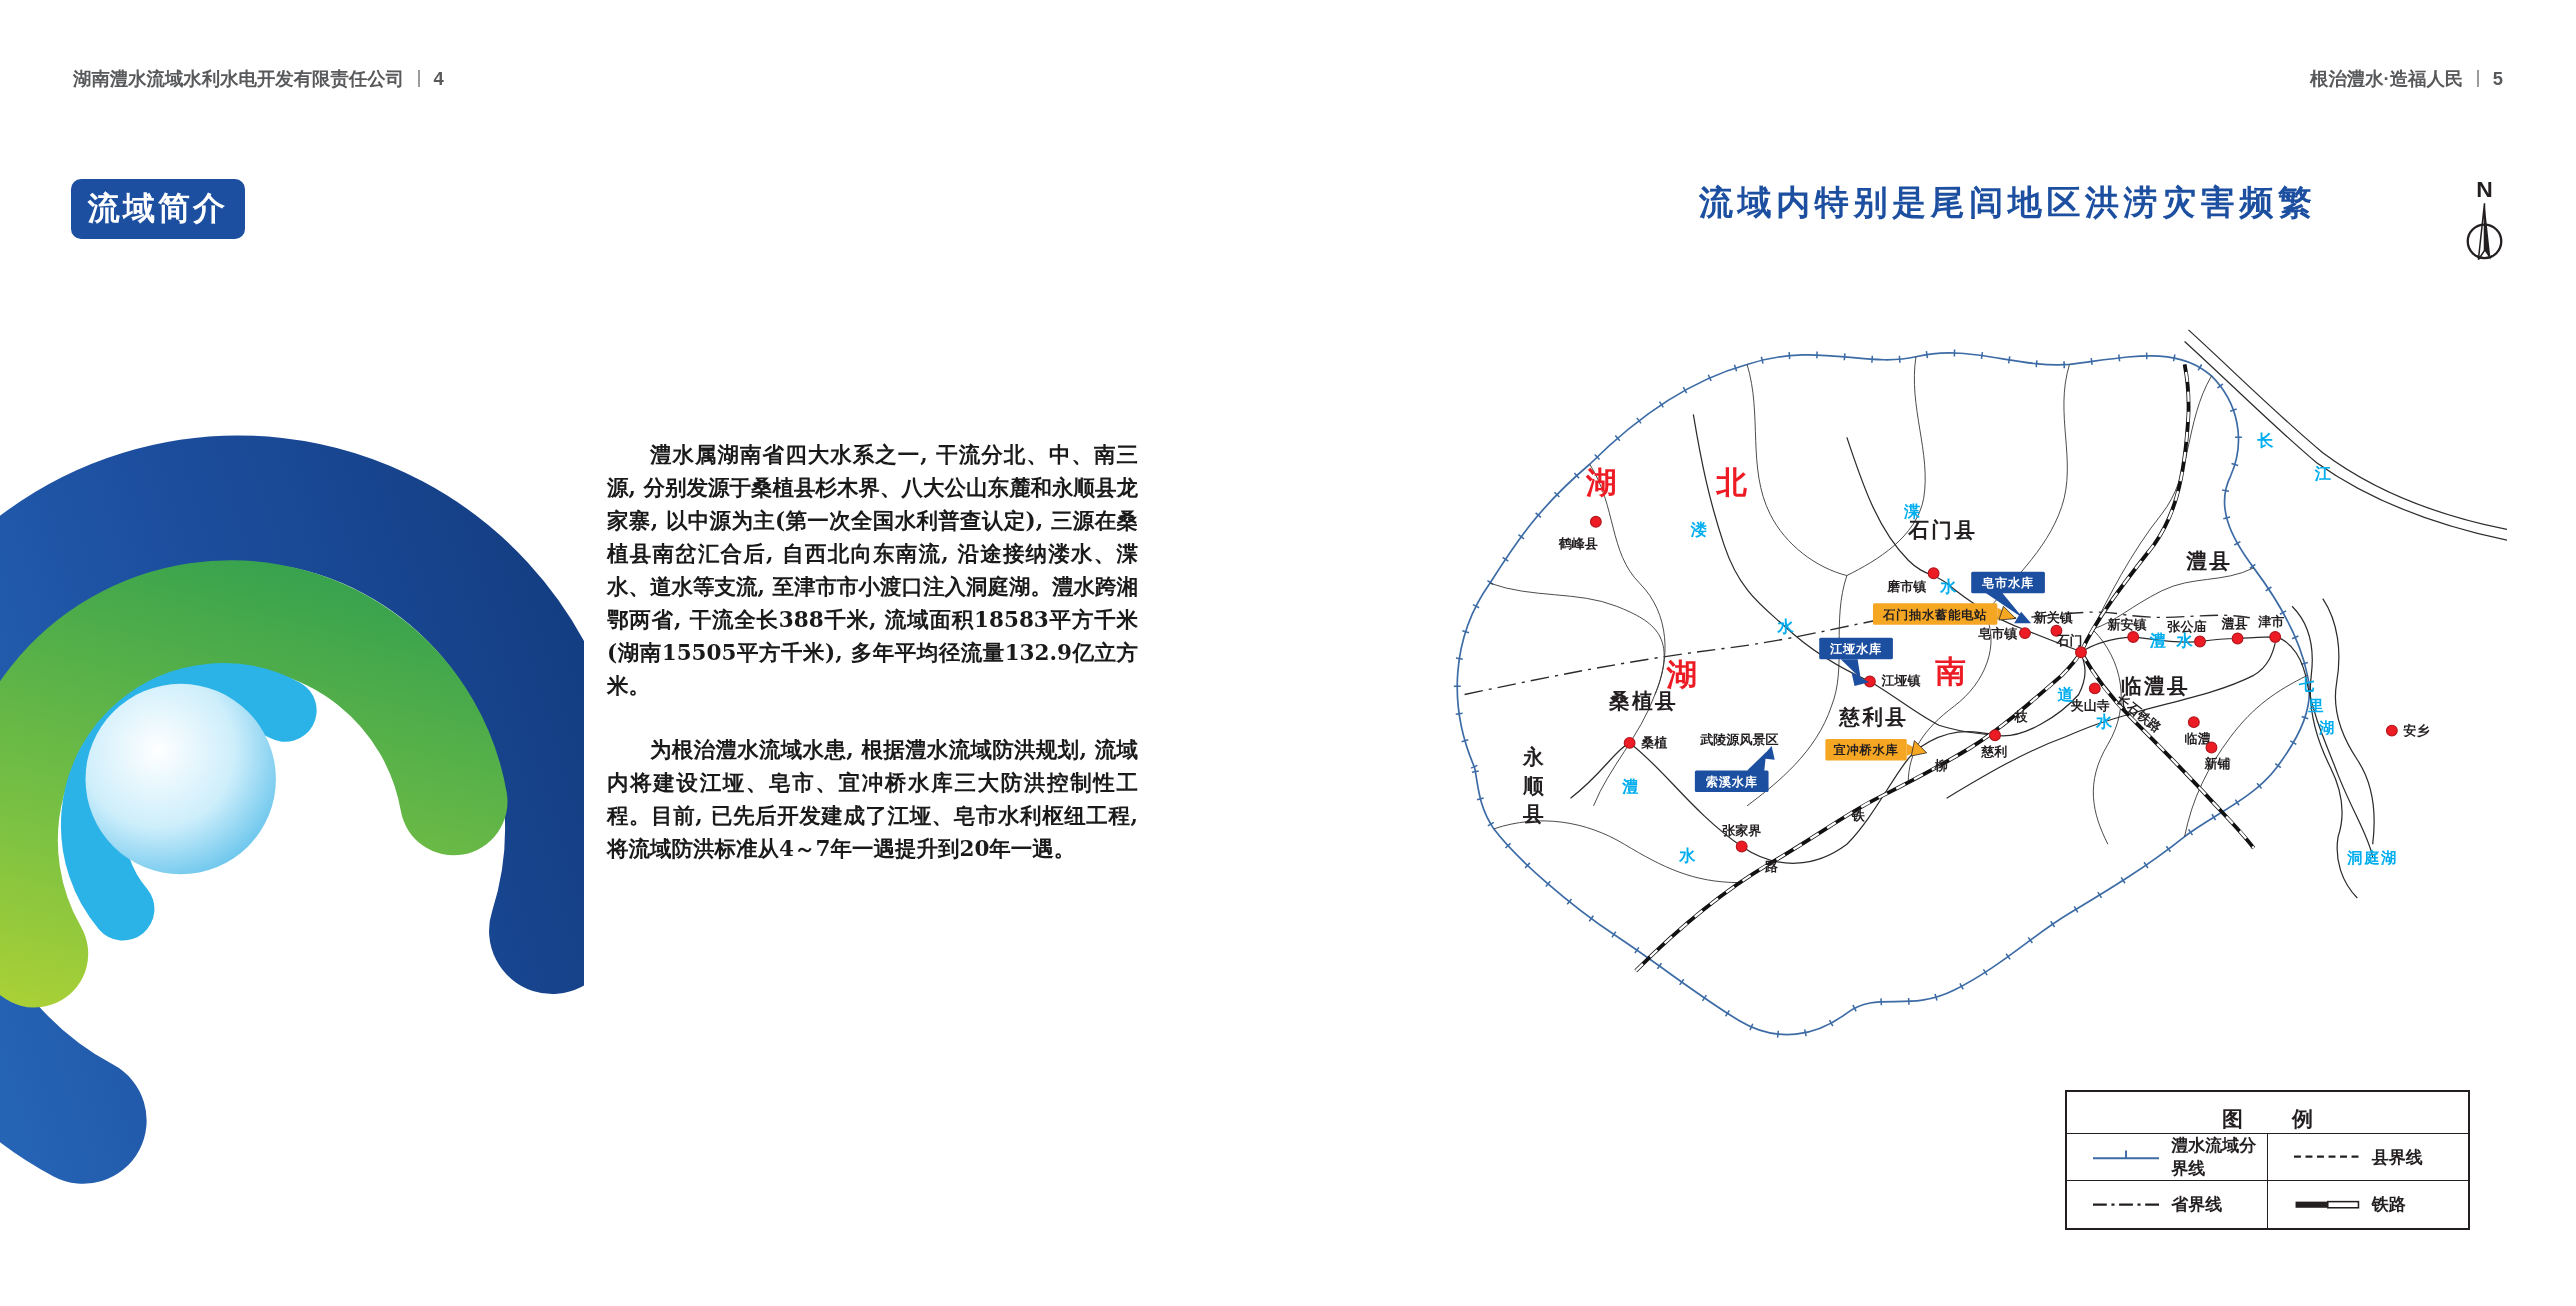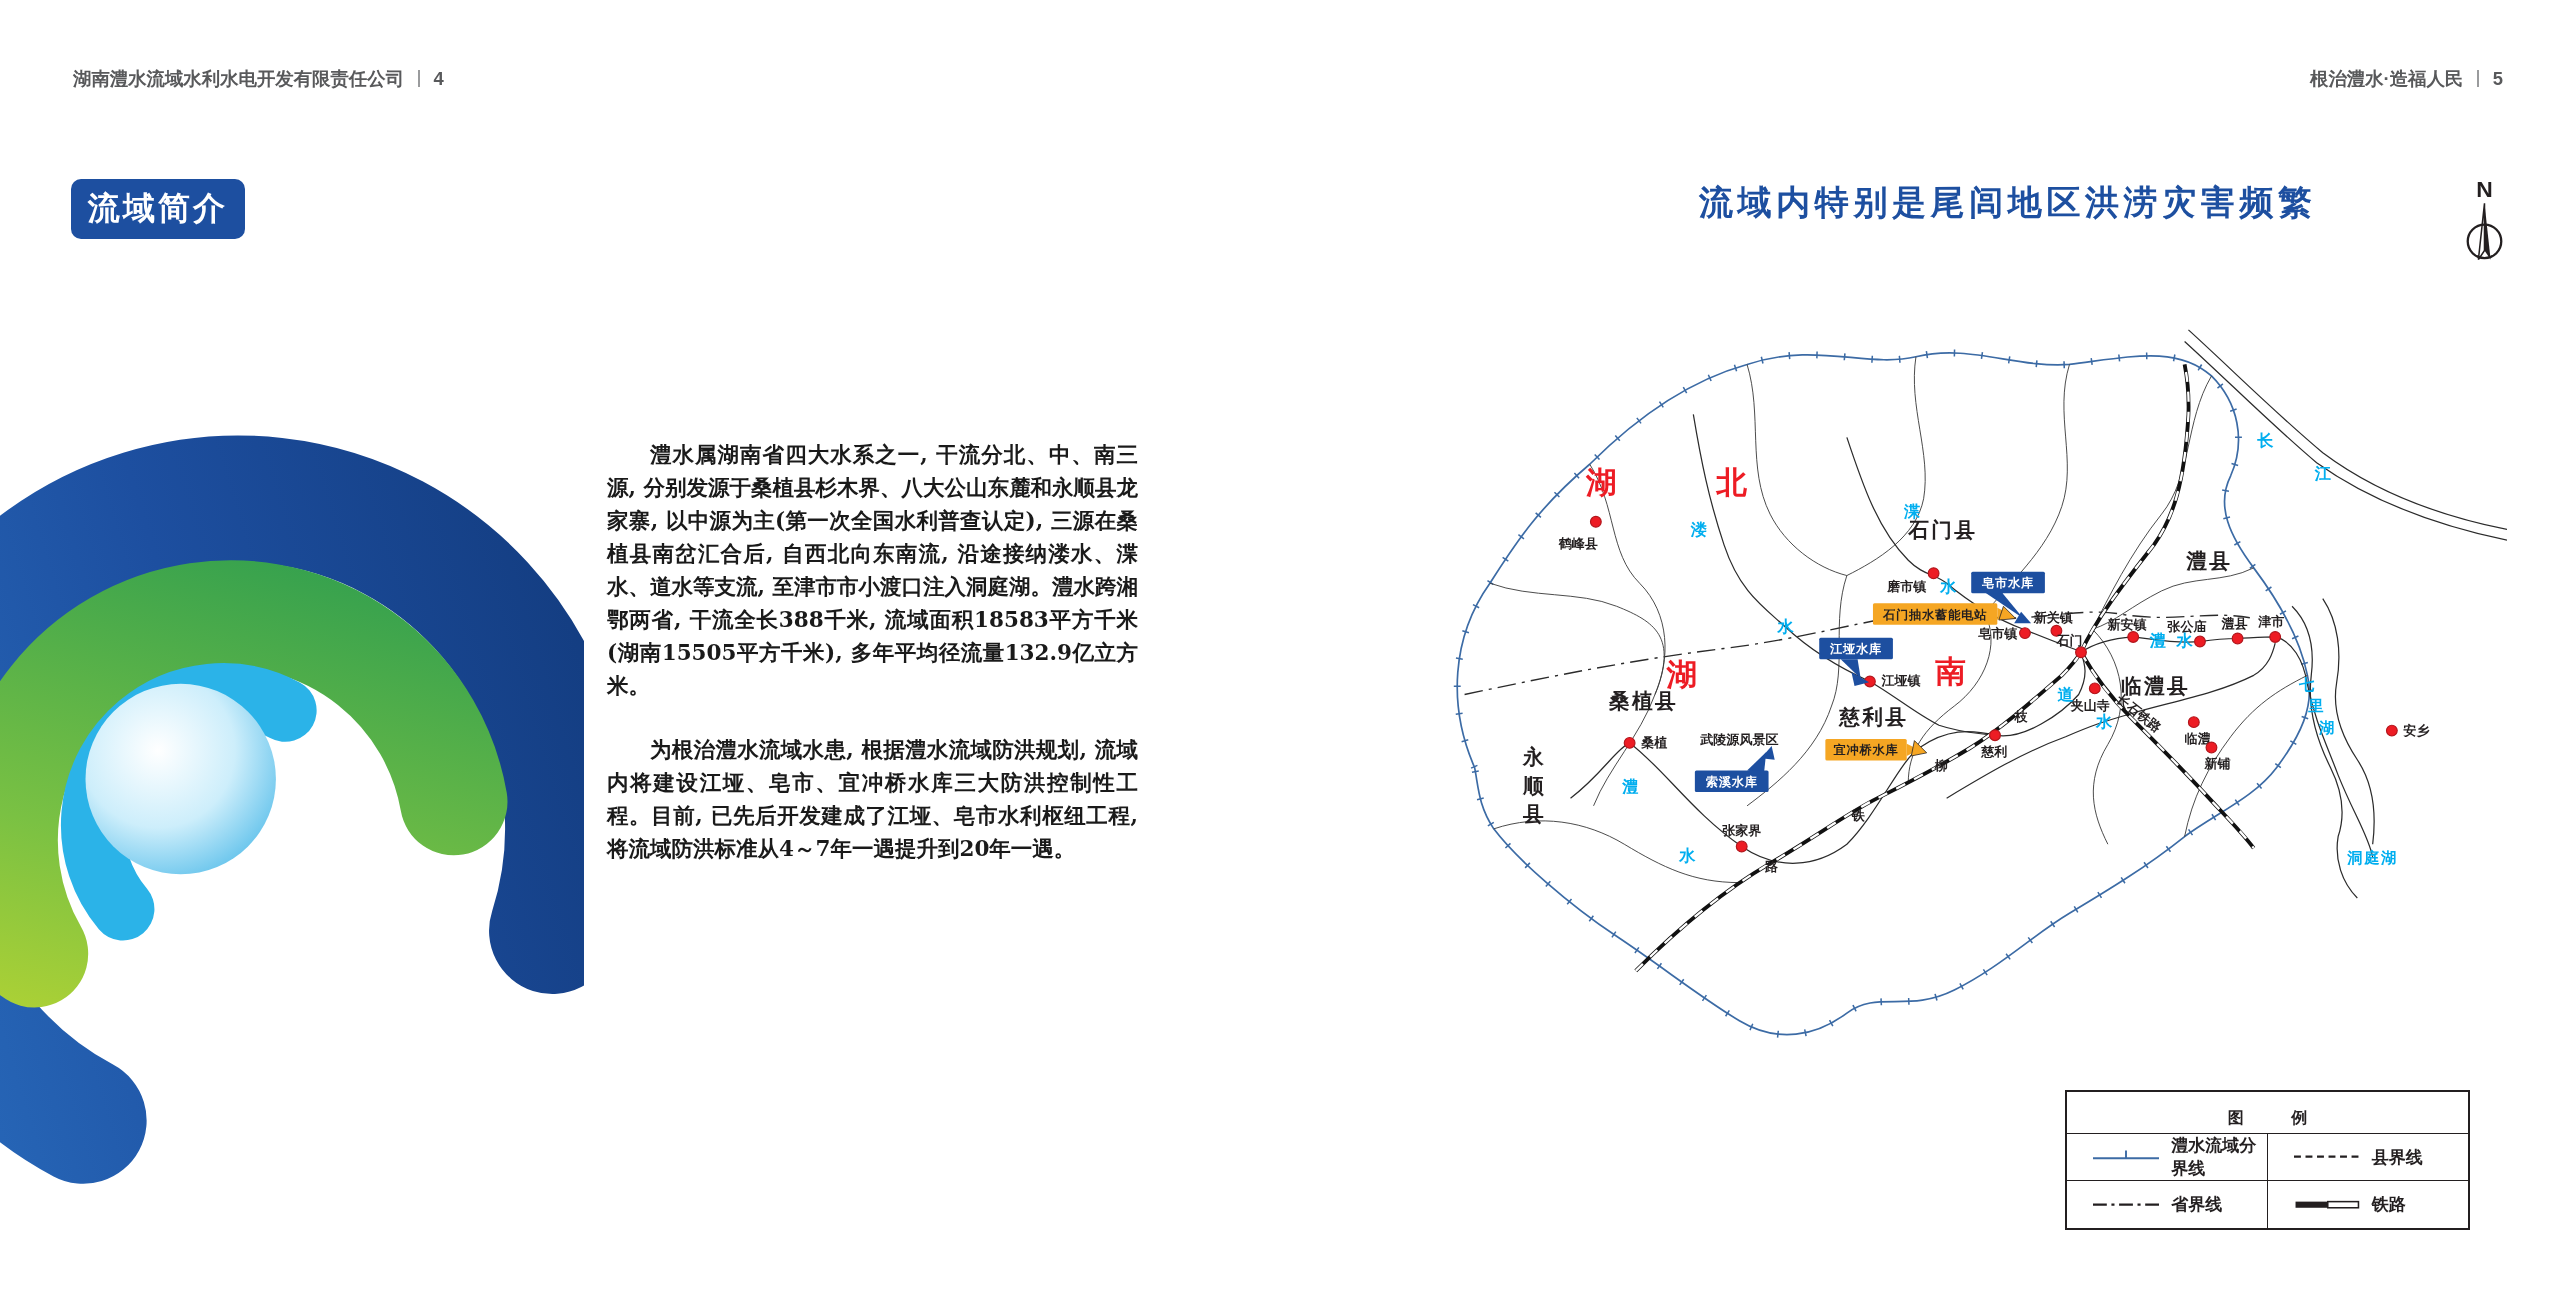--- a/index.html
+++ b/index.html
@@ -46,21 +46,21 @@
   .basin{fill:none;stroke:var(--bndblue);stroke-width:2.2;}
   .basin-ticks{fill:none;stroke:var(--bndblue);stroke-width:9;stroke-dasharray:2 34;}
   .prov-line{fill:none;stroke:#2b2b2b;stroke-width:1.8;stroke-dasharray:24 8 4 8;}
   .rail-base{fill:none;stroke:#111;stroke-width:5;}
   .rail-dash{fill:none;stroke:#fff;stroke-width:3;stroke-dasharray:13 13;}
 
   
   .legend{left:2065px;top:1090px;width:405px;height:140px;border:2.3px solid var(--ink);
     background:#fff;display:flex;flex-direction:column;}
   .legend .ttl{height:45px;border-bottom:1.5px solid var(--ink);display:flex;
-    align-items:center;justify-content:center;font-size:16px;font-weight:bold;
+    align-items:center;justify-content:center;font-size:21px;font-weight:bold;
     letter-spacing:21.5px;text-indent:21.5px;margin-top:12px;}
   .legend .grid{flex:1;display:grid;grid-template-columns:1fr 1fr;grid-template-rows:1fr 1fr;}
   .legend .cell{display:flex;align-items:center;gap:12.3px;padding-left:26px;
     font-size:17px;font-weight:bold;}
   .legend .cell.r1{border-bottom:1.5px solid var(--ink);}
   .legend .cell.c1{border-right:1.5px solid var(--ink);}
   .sym{width:66px;height:15.4px;position:relative;flex:0 0 66px;}
 </style>
 </head>
 <body>

